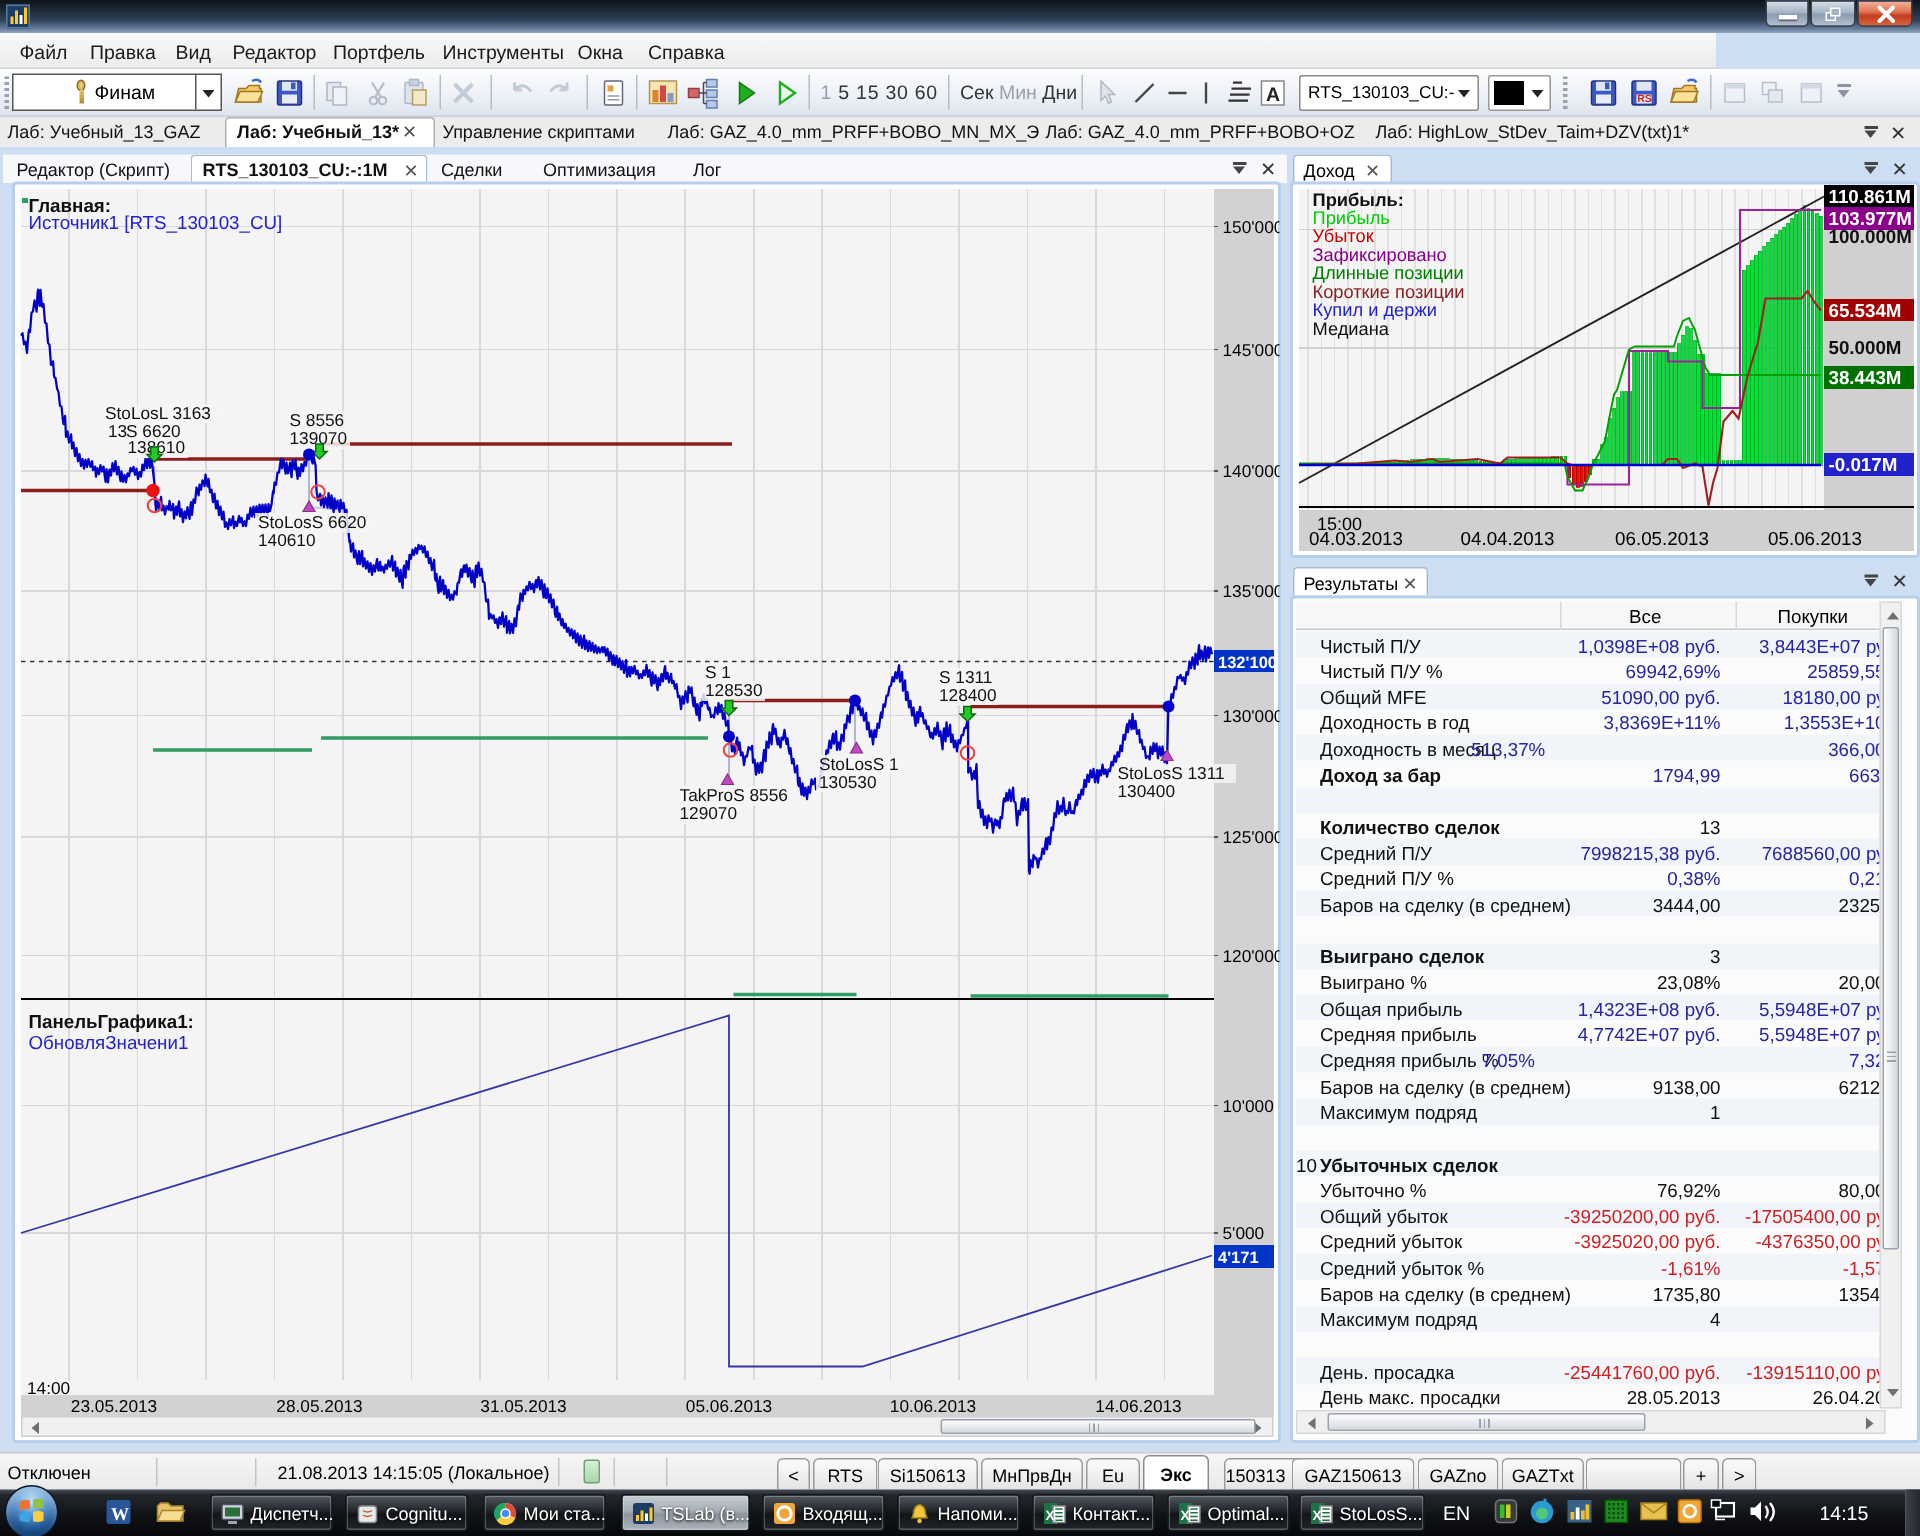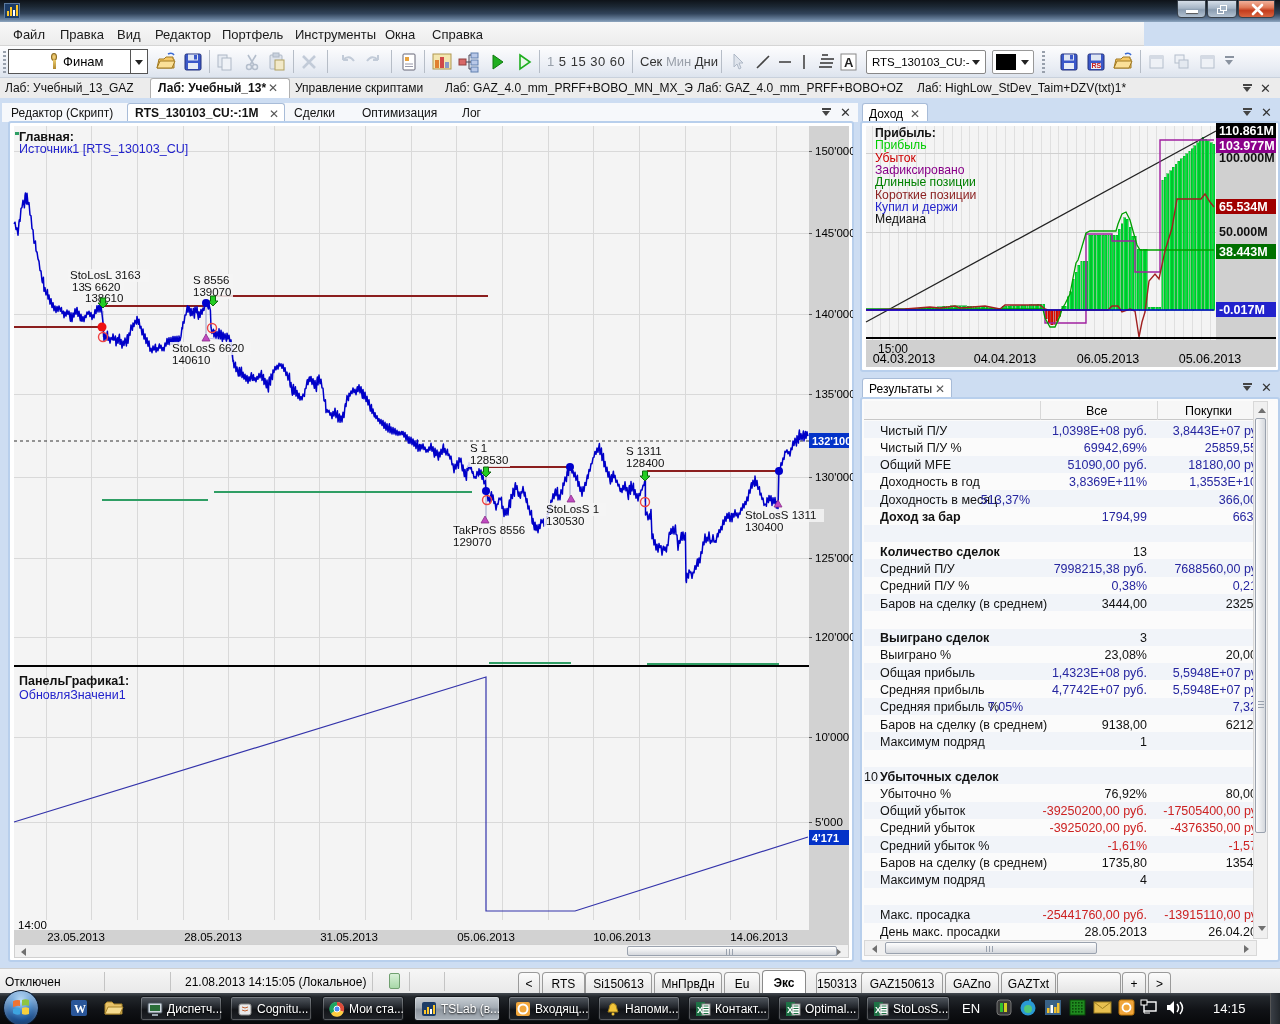--- a/index.html
+++ b/index.html
@@ -672,21 +672,21 @@
     <div class="abs" style="font-size:12.5px;left:110px;top:437.7px;width:283px;text-align:right;color:#cc2222;white-space:nowrap">-1,57</div>
     <div class="abs" style="left:0;top:452.5px;width:392px;height:17.3px;background:#fbfbfb"></div>
     <div class="abs" style="font-size:12.5px;left:16px;top:455.0px;color:#111;white-space:nowrap">Баров на сделку (в среднем)</div>
     <div class="abs" style="font-size:12.5px;left:0px;top:455.0px;width:283px;text-align:right;color:#111;white-space:nowrap">1735,80</div>
     <div class="abs" style="font-size:12.5px;left:110px;top:455.0px;width:283px;text-align:right;color:#111;white-space:nowrap">1354,</div>
     <div class="abs" style="left:0;top:469.8px;width:392px;height:17.3px;background:#f1f4f9"></div>
     <div class="abs" style="font-size:12.5px;left:16px;top:472.3px;color:#111;white-space:nowrap">Максимум подряд</div>
     <div class="abs" style="font-size:12.5px;left:0px;top:472.3px;width:283px;text-align:right;color:#111;white-space:nowrap">4</div>
     <div class="abs" style="left:0;top:487.1px;width:392px;height:17.3px;background:#fbfbfb"></div>
     <div class="abs" style="left:0;top:504.4px;width:392px;height:17.3px;background:#f1f4f9"></div>
-    <div class="abs" style="font-size:12.5px;left:16px;top:506.9px;color:#111;white-space:nowrap">Макс. просадка</div>
+    <div class="abs" style="font-size:12.5px;left:16px;top:506.9px;color:#111;white-space:nowrap">День. просадка</div>
     <div class="abs" style="font-size:12.5px;left:0px;top:506.9px;width:283px;text-align:right;color:#cc2222;white-space:nowrap">-25441760,00 руб.</div>
     <div class="abs" style="font-size:12.5px;left:110px;top:506.9px;width:283px;text-align:right;color:#cc2222;white-space:nowrap">-13915110,00 ру</div>
     <div class="abs" style="left:0;top:521.7px;width:392px;height:17.3px;background:#fbfbfb"></div>
     <div class="abs" style="font-size:12.5px;left:16px;top:524.2px;color:#111;white-space:nowrap">День макс. просадки</div>
     <div class="abs" style="font-size:12.5px;left:0px;top:524.2px;width:283px;text-align:right;color:#111;white-space:nowrap">28.05.2013</div>
     <div class="abs" style="font-size:12.5px;left:110px;top:524.2px;width:283px;text-align:right;color:#111;white-space:nowrap">26.04.20</div>
   </div>
 <div class="abs" style="left:1253px;top:401px;width:15px;height:538px;background:#f0f0f0;border:1px solid #d8d8d8">
 <div class="abs" style="left:4px;top:4px;width:0;height:0;border:4px solid transparent;border-bottom:5px solid #707070;margin-top:-2px"></div>
 <div class="abs" style="left:4px;bottom:3px;width:0;height:0;border:4px solid transparent;border-top:5px solid #707070"></div>

